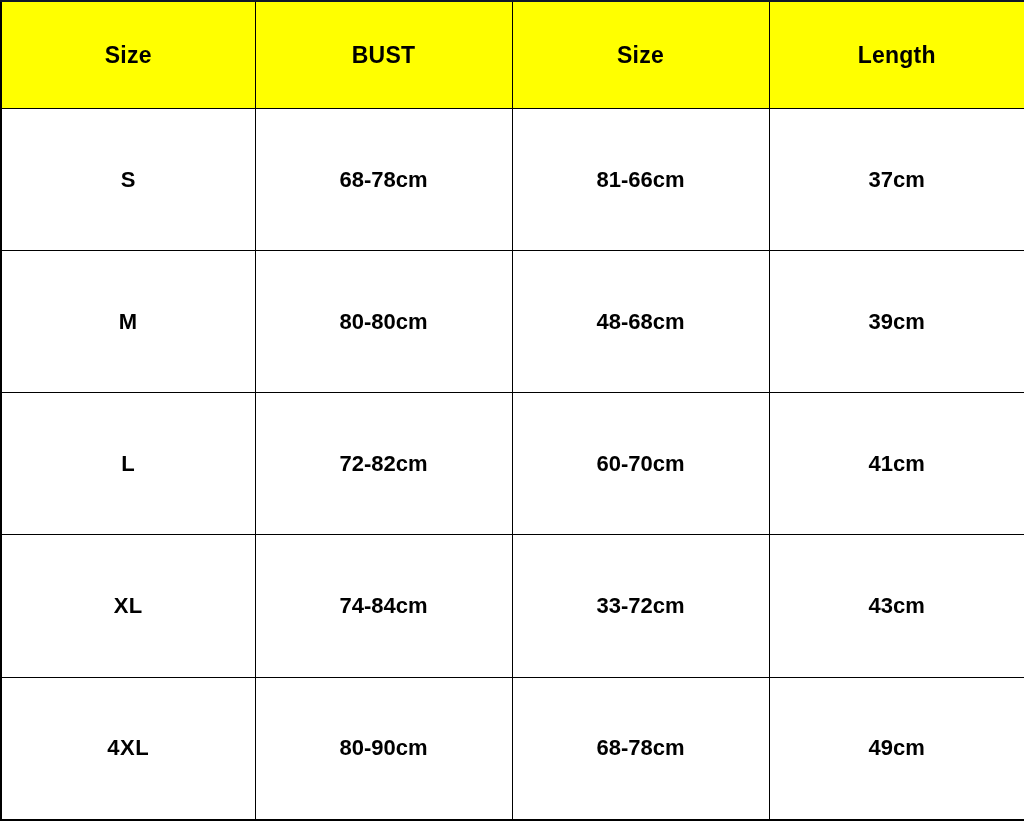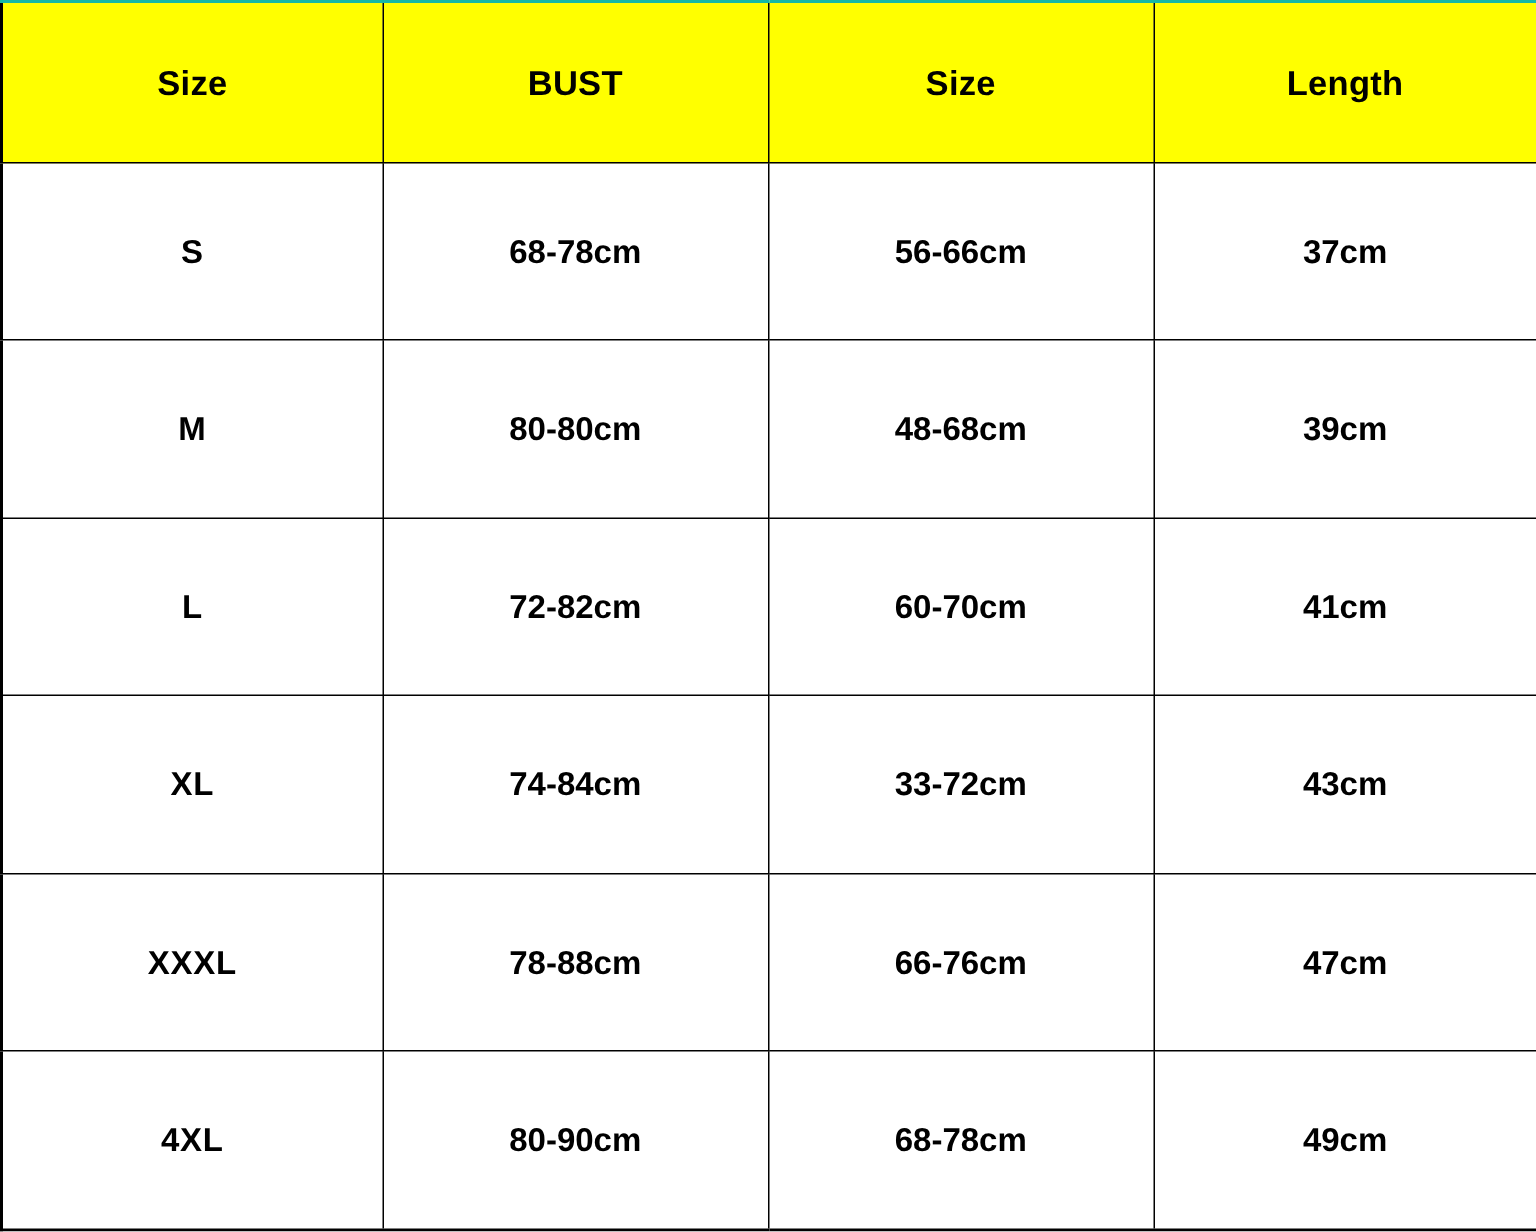--- a/index.html
+++ b/index.html
@@ -42,21 +42,21 @@
     background: #ffffff;
     height: 102px;
     font-size: 22px;
   }
   .size-table tbody td.col-size {
     letter-spacing: 0.5px;
   }
   
   .size-table tr > *:first-child { border-left: 2px solid #000000; }
   .size-table tr > *:last-child  { border-right: 2px solid #000000; }
-  .size-table thead tr > * { border-top: 2px solid #14b8a6; }
+  .size-table thead tr > * { border-top: 2px solid #0f172a; }
   .size-table tbody tr:last-child > * { border-bottom: 2px solid #000000; }
 </style>
 </head>
 <body>
 
 <table class="size-table">
   <colgroup>
     <col class="c-size">
     <col class="c-bust">
     <col class="c-waist">
@@ -67,21 +67,21 @@
       <th>Size</th>
       <th>BUST</th>
       <th>Size</th>
       <th>Length</th>
     </tr>
   </thead>
   <tbody>
     <tr>
       <td class="col-size">S</td>
       <td>68-78cm</td>
-      <td>56-66cm</td>
+      <td>81-66cm</td>
       <td>37cm</td>
     </tr>
     <tr>
       <td class="col-size">M</td>
       <td>80-80cm</td>
       <td>48-68cm</td>
       <td>39cm</td>
     </tr>
     <tr>
       <td class="col-size">L</td>
@@ -89,25 +89,19 @@
       <td>60-70cm</td>
       <td>41cm</td>
     </tr>
     <tr>
       <td class="col-size">XL</td>
       <td>74-84cm</td>
       <td>33-72cm</td>
       <td>43cm</td>
     </tr>
     <tr>
-      <td class="col-size">XXXL</td>
-      <td>78-88cm</td>
-      <td>66-76cm</td>
-      <td>47cm</td>
-    </tr>
-    <tr>
       <td class="col-size">4XL</td>
       <td>80-90cm</td>
       <td>68-78cm</td>
       <td>49cm</td>
     </tr>
   </tbody>
 </table>
 
 </body></html>

